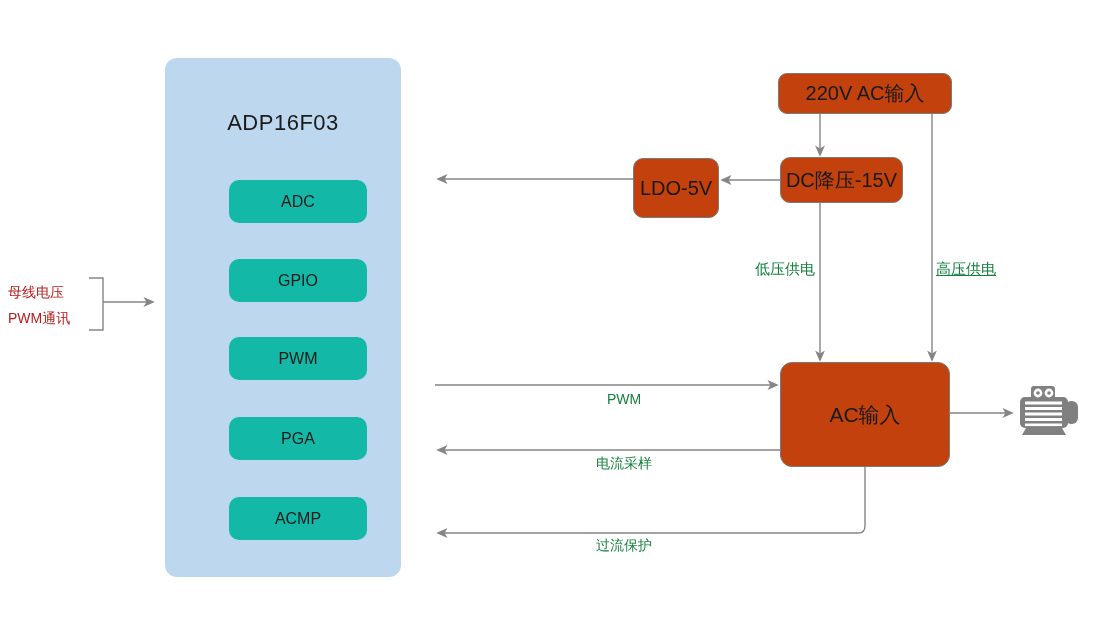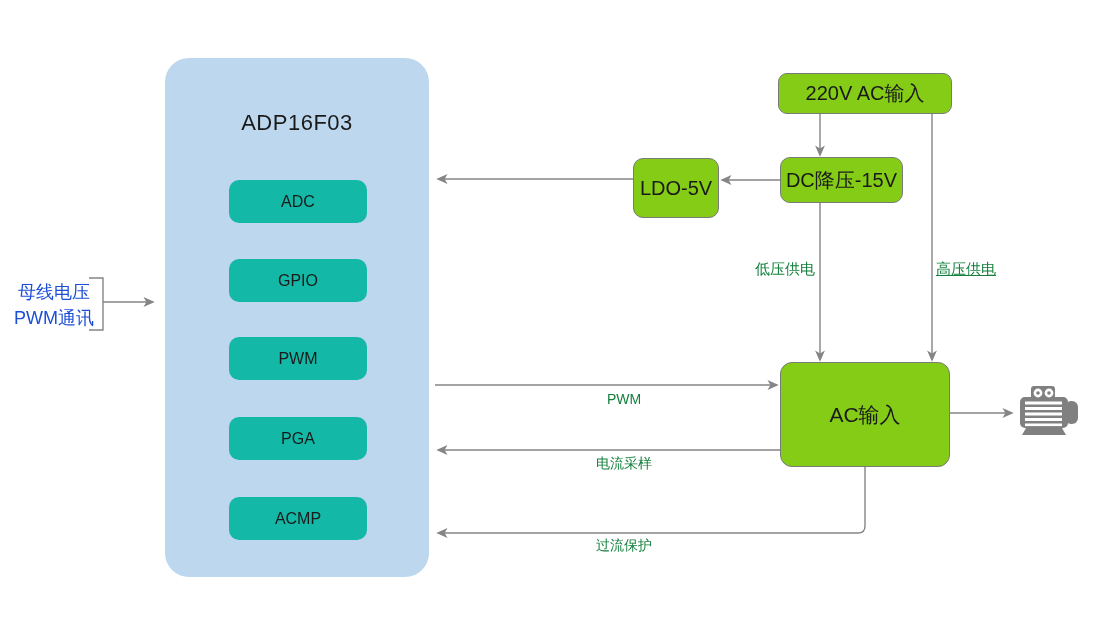--- a/index.html
+++ b/index.html
@@ -6,56 +6,56 @@
   .canvas {
     position:relative; width:1100px; height:619px; background:#ffffff;
     font-family:"Liberation Sans","DejaVu Sans",sans-serif; color:#1a1a1a;
     overflow:hidden;
   }
   .svg-layer { position:absolute; left:0; top:0; width:1100px; height:619px; }
 
   
   .chip {
     position:absolute; left:165px; top:58px; width:236px; height:519px;
-    background:#BDD7EE; border-radius:24px;padding-left:28px;
+    background:#BDD7EE; border-radius:12px;
   }
   .chip-title {
     position:absolute; left:0; top:52px; width:100%; text-align:center;
     font-size:22px; letter-spacing:0.5px;
   }
   .chip-block {
     position:absolute; left:64px; width:138px; height:43px;
     background:#14b8a6; border-radius:10px;
     display:flex; align-items:center; justify-content:center;
     font-size:16px;
   }
 
   
   .box {
-    position:absolute; background:#84cc16; border:1.5px solid #7a7a7a;
+    position:absolute; background:#c2410c; border:1.5px solid #7a7a7a;
     display:flex; align-items:center; justify-content:center;
     box-sizing:border-box;
   }
   .box-ac  { left:778px; top:73px;  width:174px; height:41px;  border-radius:9px;  font-size:20px; }
   .box-dc  { left:780px; top:157px; width:123px; height:46px;  border-radius:10px; font-size:20px; }
   .box-ldo { left:633px; top:158px; width:86px;  height:60px;  border-radius:10px; font-size:20px; }
   .box-ipm { left:780px; top:362px; width:170px; height:105px; border-radius:12px; font-size:21px; }
 
   
   .edge-label { position:absolute; font-size:14px; color:#15803d; white-space:nowrap; }
   .lbl-low  { left:755px; top:260px; font-size:15px; }
   .lbl-high { left:936px; top:260px; font-size:15px;text-decoration:underline; }
   .lbl-pwm  { left:593px; top:391px; width:62px; text-align:center; }
   .lbl-cur  { left:593px; top:455px; width:62px; text-align:center; }
   .lbl-ocp  { left:593px; top:537px; width:62px; text-align:center; }
 
   
   .input-label {
     position:absolute; left:8px; top:279px; width:92px;
-    text-align:center; font-size:18px; line-height:26px; color:#1d4ed8;
+    font-size:14px; line-height:26px; color:#b91c1c;
   }
 
   .motor { position:absolute; left:1018px; top:384px; }
 </style>
 </head>
 <body>
 
 <div class="canvas">
 
   <svg class="svg-layer" width="1100" height="619" viewBox="0 0 1100 619" fill="none">

